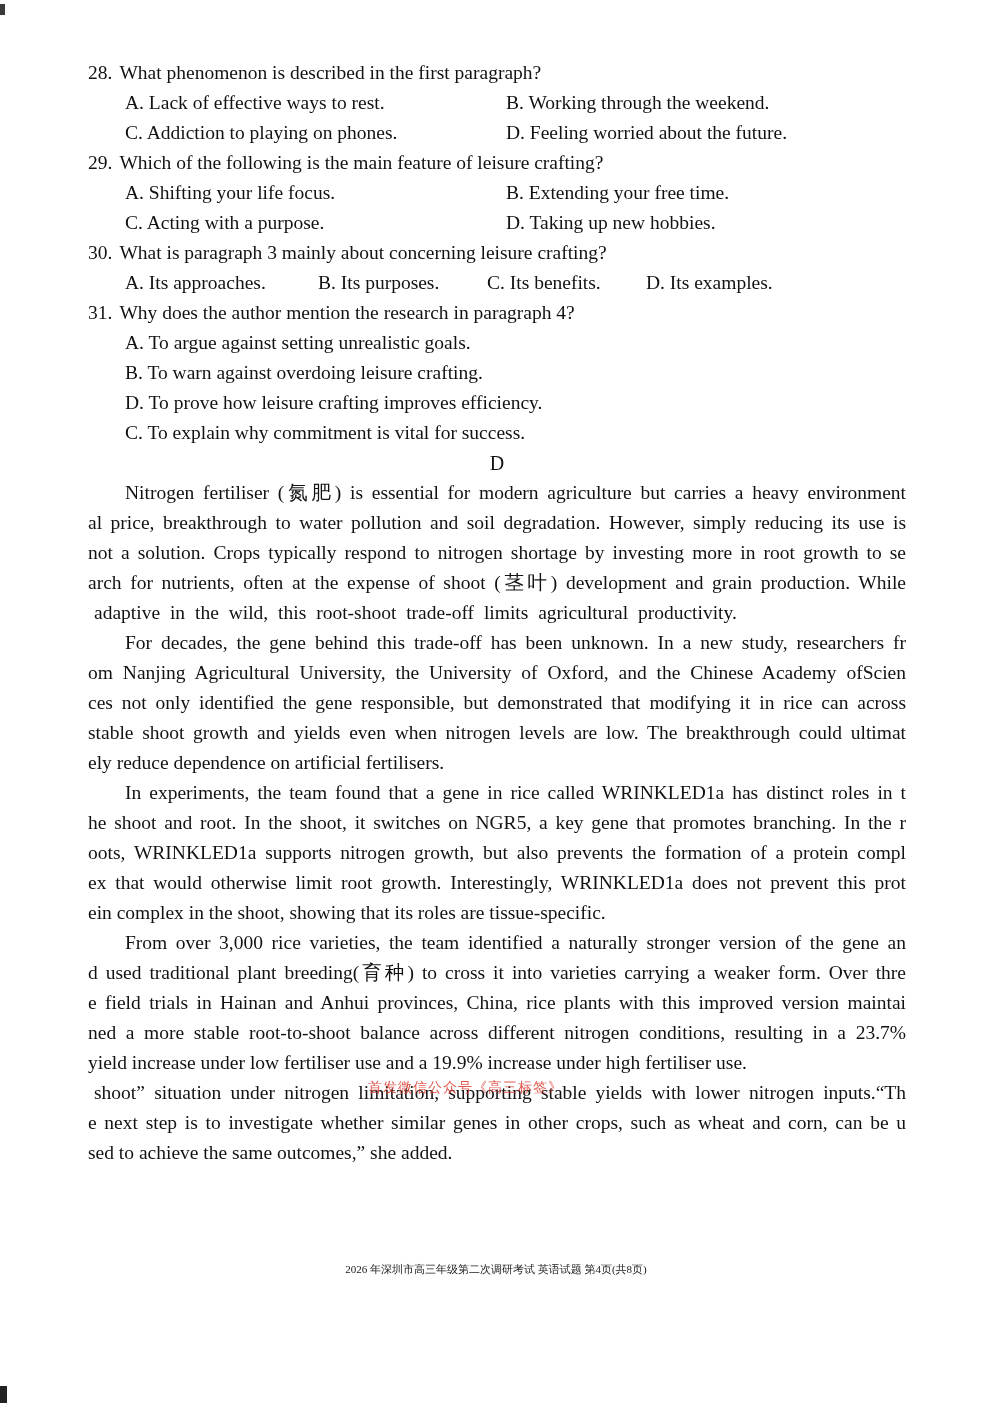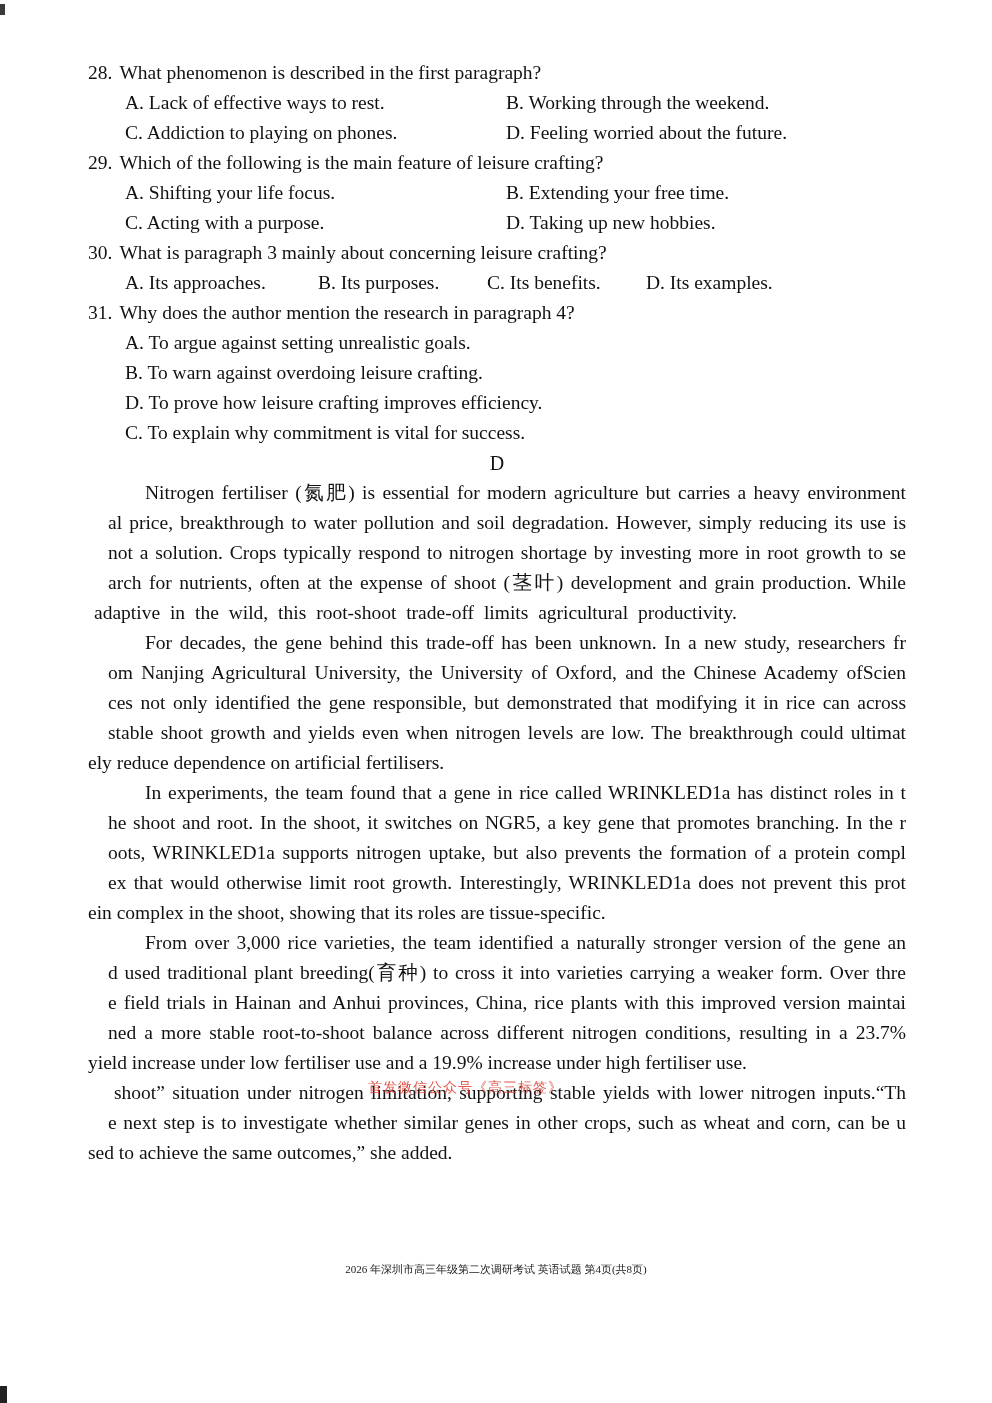--- a/index.html
+++ b/index.html
@@ -21,21 +21,21 @@
     line-height: 30px;
   }
   .stem { white-space: nowrap; }
   .qnum { margin-right: 7px; }
   .optrow { display: grid; padding-left: 37px; }
   .optrow.two  { grid-template-columns: 360px 1fr; gap: 21px; }
   .optrow.four { grid-template-columns: 193px 169px 159px 1fr; }
   .optline { padding-left: 37px; }
   .sec { text-align: center; font-size: 20px; }
   .pline { white-space: normal; }
-  .j { text-align: justify; text-align-last: justify; margin-left: 20px; }
+  .j { text-align: justify; text-align-last: justify; }
   .ind { text-indent: 37px; }
   .sp { padding-left: 6px; }
   .wspace { word-spacing: 5px; padding-left: 6px; }
   .watermark {
     position: absolute;
     left: 368px;
     top: 1079px;
     font-size: 14px;
     color: #d93b2e;
     opacity: 0.85;
@@ -125,21 +125,21 @@
       <div class="pline j ind">For decades, the gene behind this trade-off has been unknown. In a new study, researchers fr</div>
       <div class="pline j">om Nanjing Agricultural University, the University of Oxford, and the Chinese Academy ofScien</div>
       <div class="pline j">ces not only identified the gene responsible, but demonstrated that modifying it in rice can across</div>
       <div class="pline j">stable shoot growth and yields even when nitrogen levels are low. The breakthrough could ultimat</div>
       <div class="pline">ely reduce dependence on artificial fertilisers.</div>
     </div>
 
     <div class="para">
       <div class="pline j ind">In experiments, the team found that a gene in rice called WRINKLED1a has distinct roles in t</div>
       <div class="pline j">he shoot and root. In the shoot, it switches on NGR5, a key gene that promotes branching. In the r</div>
-      <div class="pline j">oots, WRINKLED1a supports nitrogen uptake, but also prevents the formation of a protein compl</div>
+      <div class="pline j">oots, WRINKLED1a supports nitrogen growth, but also prevents the formation of a protein compl</div>
       <div class="pline j">ex that would otherwise limit root growth. Interestingly, WRINKLED1a does not prevent this prot</div>
       <div class="pline">ein complex in the shoot, showing that its roles are tissue-specific.</div>
     </div>
 
     <div class="para">
       <div class="pline j ind">From over 3,000 rice varieties, the team identified a naturally stronger version of the gene an</div>
       <div class="pline j">d used traditional plant breeding(育种) to cross it into varieties carrying a weaker form. Over thre</div>
       <div class="pline j">e field trials in Hainan and Anhui provinces, China, rice plants with this improved version maintai</div>
       <div class="pline j">ned a more stable root-to-shoot balance across different nitrogen conditions, resulting in a 23.7%</div>
       <div class="pline">yield increase under low fertiliser use and a 19.9% increase under high fertiliser use.</div>

